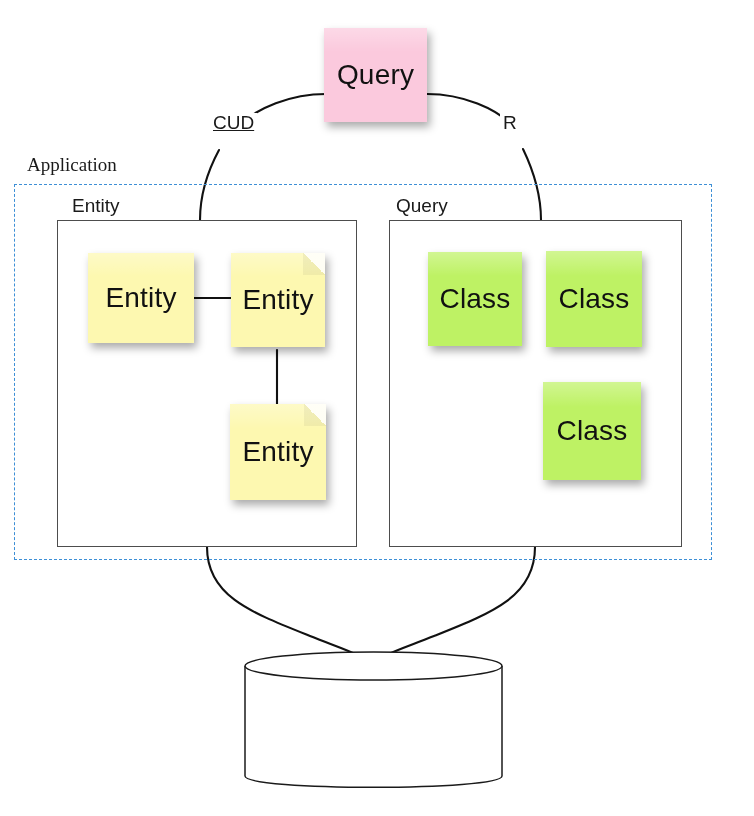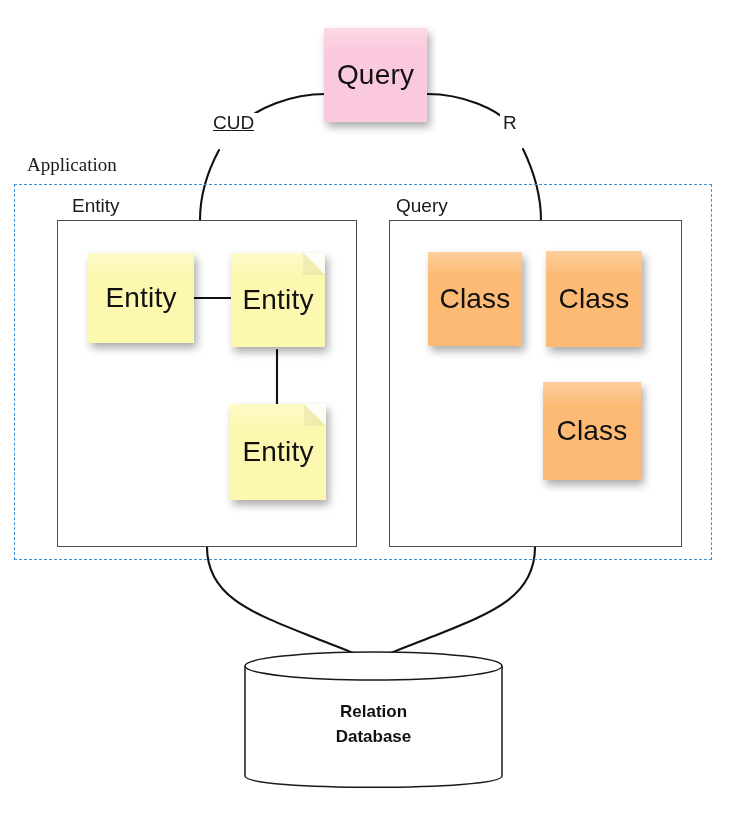--- a/index.html
+++ b/index.html
@@ -80,21 +80,21 @@
     
     content: "";
     position: absolute;
     right: 0; top: 0;
     width: 22px; height: 22px;
     background: linear-gradient(225deg, rgba(255,255,255,0.85) 0 50%, rgba(0,0,0,0.05) 50% 100%);
     z-index: 3;
   }
 
   .sticky-yellow { background: #fdf8b0; }
-  .sticky-green  { background: #fdba74; }
+  .sticky-green  { background: #bef264; }
   .sticky-pink   { background: #fbc9dd; }
 
   
   .edge-label {
     position: absolute;
     font-size: 19px;
     color: #1a1a1a;
     background: #ffffff;
     padding: 0 3px;
     white-space: nowrap;
@@ -178,16 +178,14 @@
   </div>
 
   <div class="sticky sticky-green" style="left:546px; top:251px; width:96px; height:96px;">
     <span class="sticky-text">Class</span>
   </div>
 
   <div class="sticky sticky-green" style="left:543px; top:382px; width:98px; height:98px;">
     <span class="sticky-text">Class</span>
   </div>
 
-  <div class="db-text" style="left:245px; top:700px; width:257px;">Relation
-Database</div>
 
 </div>
 
 </body></html>

